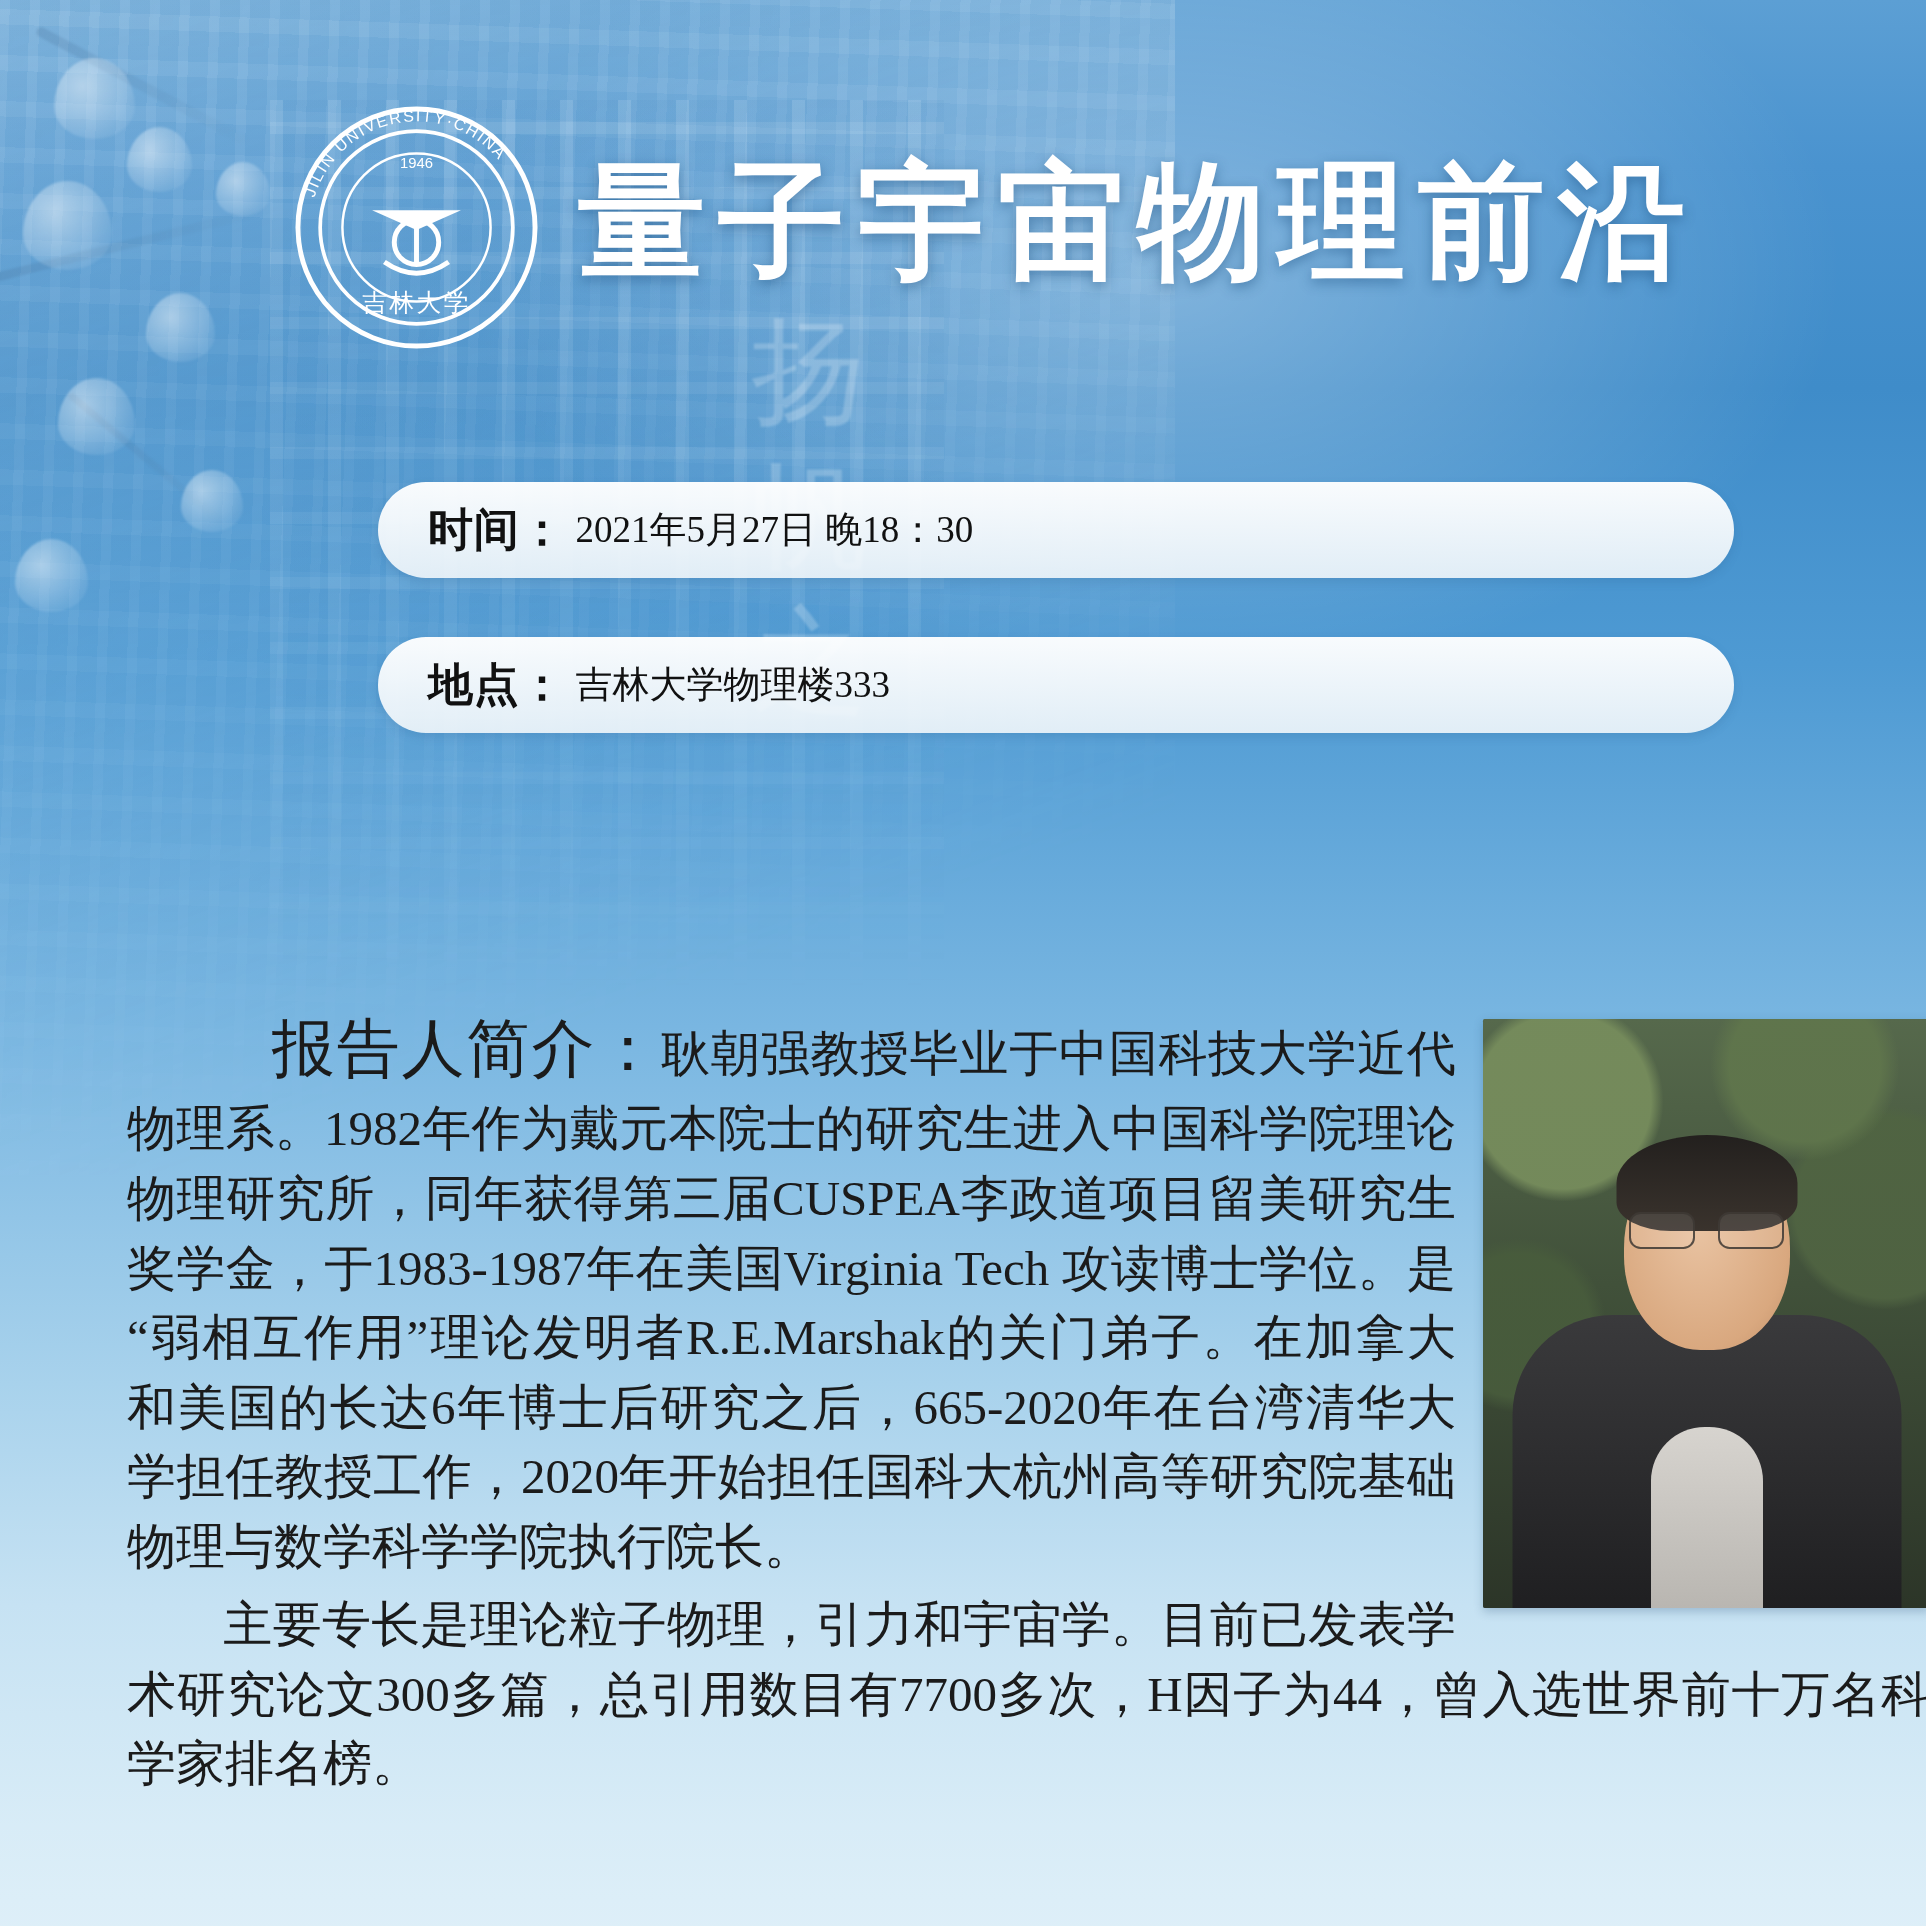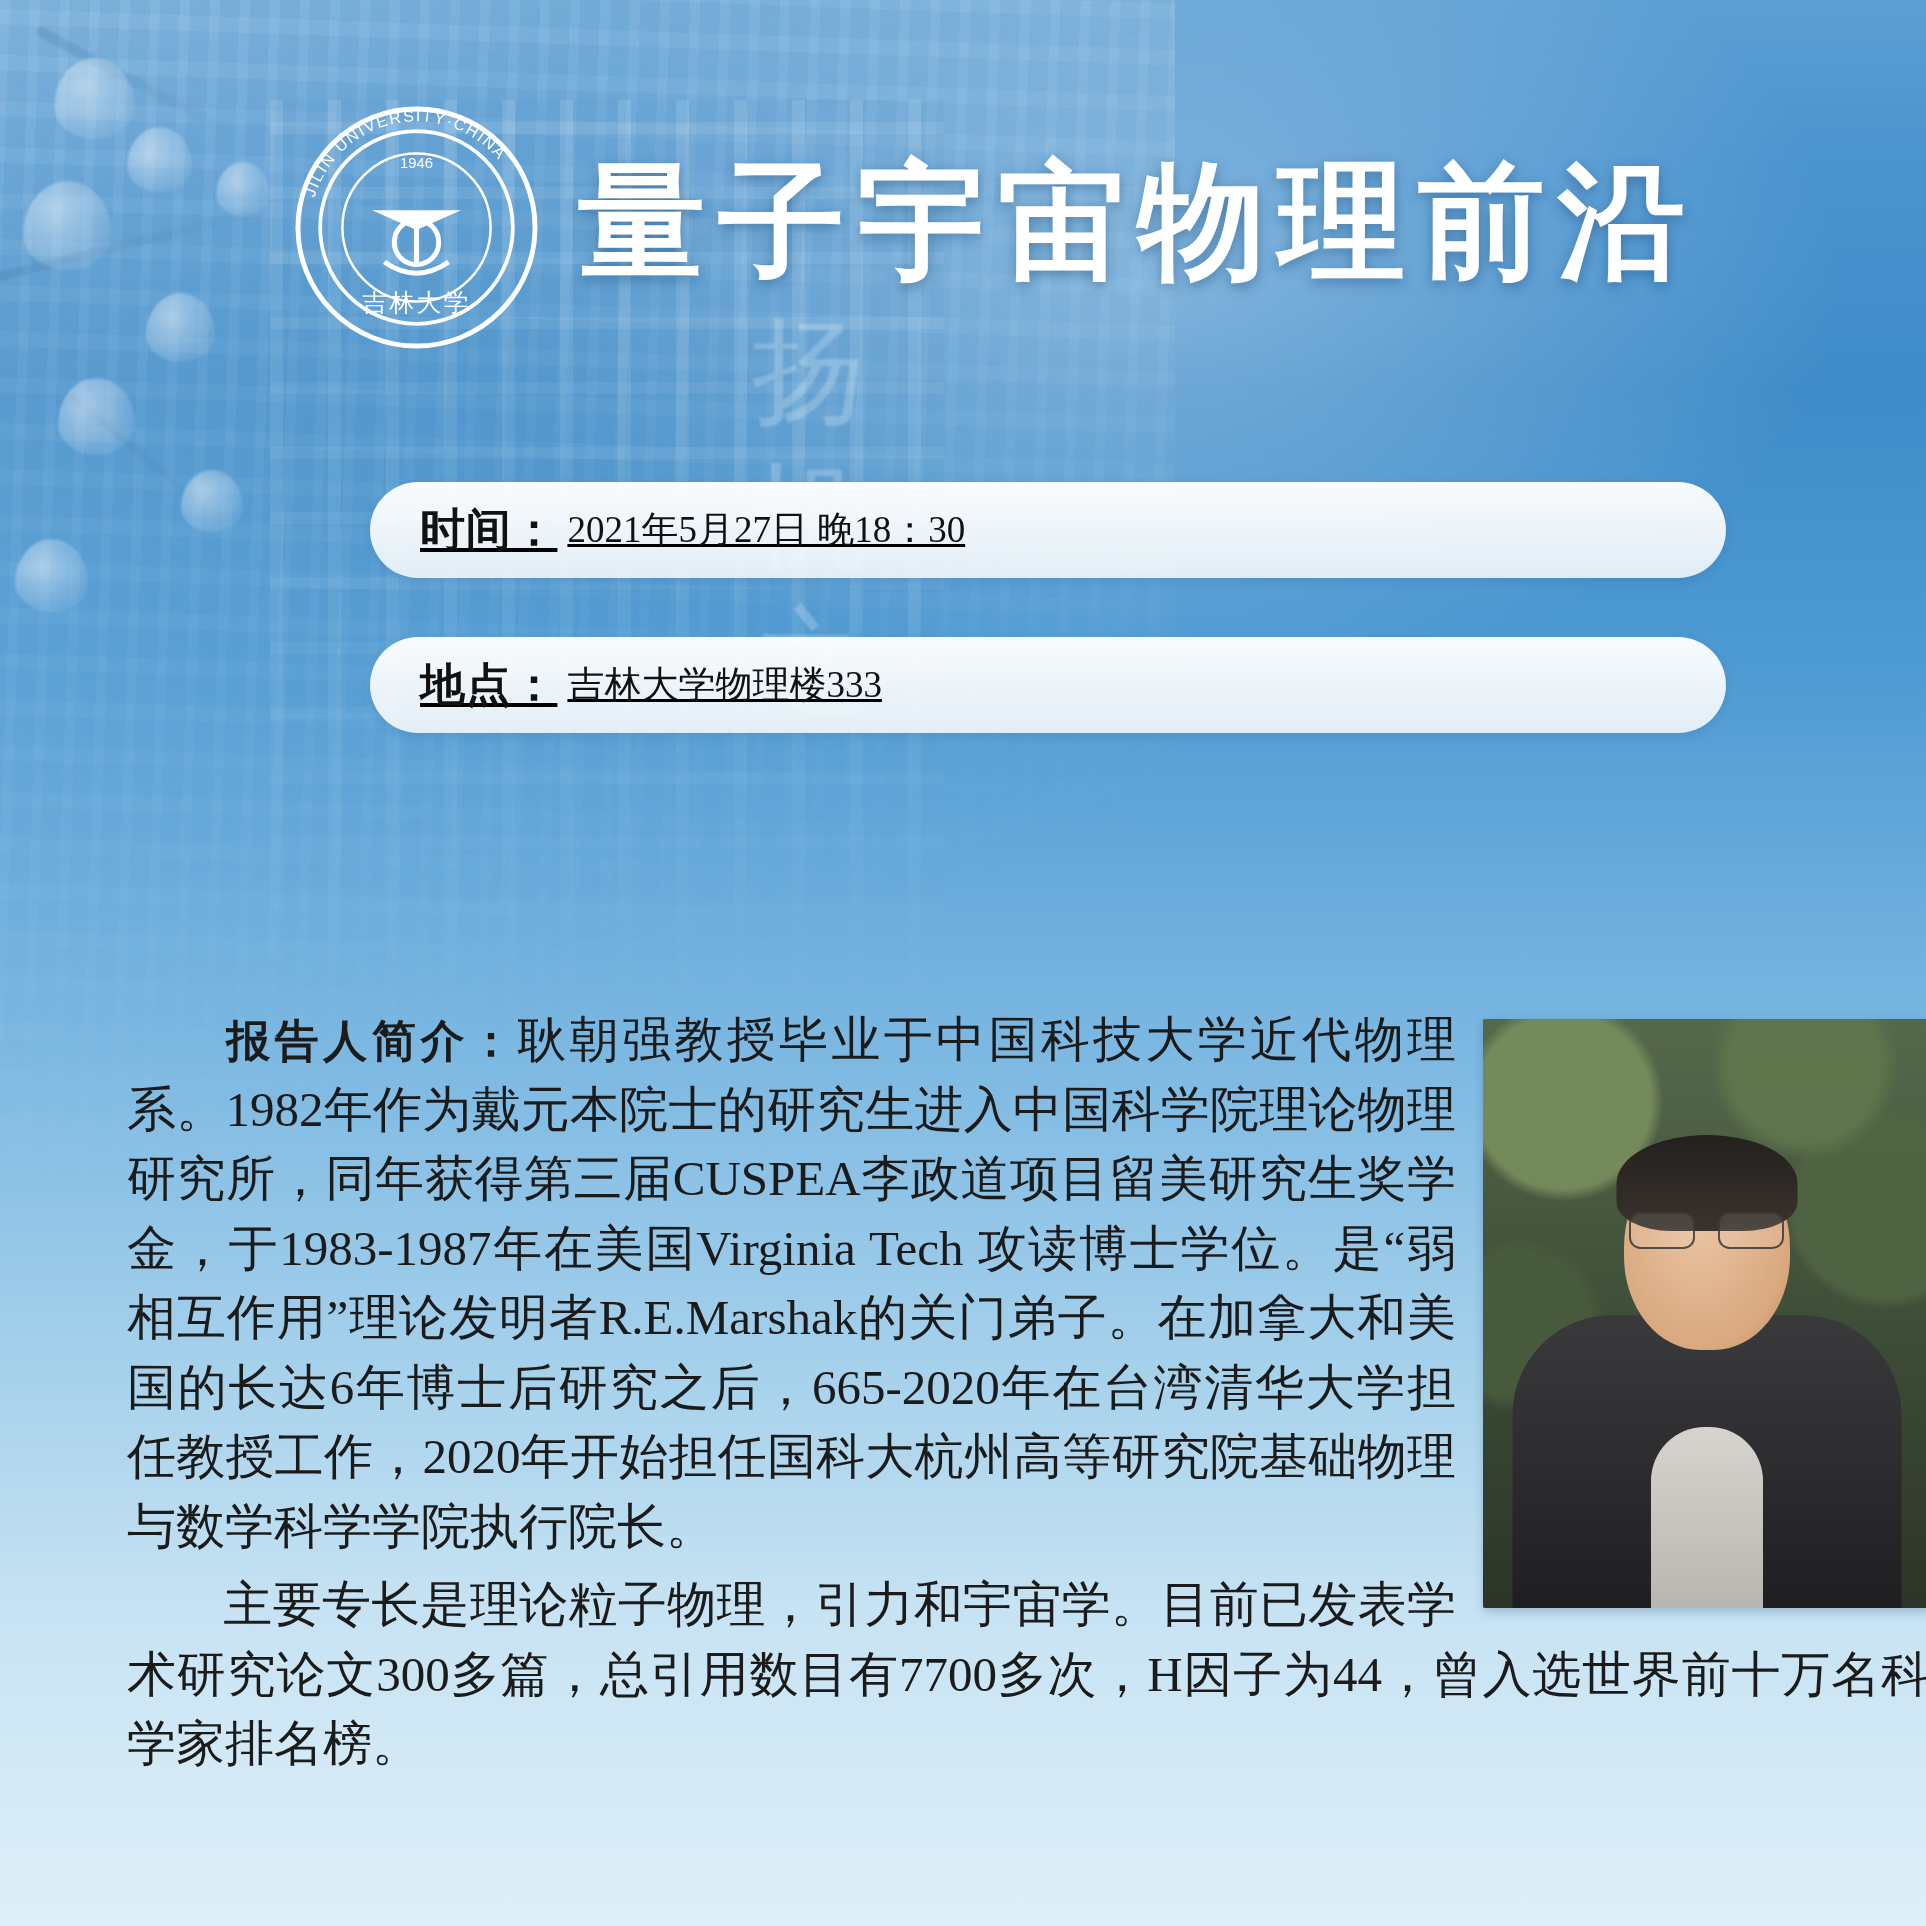--- a/index.html
+++ b/index.html
@@ -143,24 +143,23 @@
     font-weight: 700;
     margin-left: 38px;
     text-shadow: 0 3.9px 13px rgba(20,70,120,0.45);
     font-family: "Liberation Sans", "DejaVu Sans", sans-serif;
     white-space: nowrap;
   }
 
   
   .pills {
     position: absolute;
-    left: 370px;
+    left: 378px;
     top: 482px;
     width: 1356px;
-    text-decoration: underline;
   }
   .pill {
     height: 96px;
     border-radius: 48px;
     background: linear-gradient(180deg, rgba(255,255,255,0.96), rgba(240,246,250,0.90));
     box-shadow: 0 3.9px 10px rgba(40,90,140,0.18);
     display: flex;
     align-items: center;
     padding-left: 50px;
     box-sizing: border-box;
@@ -263,23 +262,24 @@
 
   .para {
     font-size: 49px;
     line-height: 1.42;
     text-align: justify;
     margin: 0 0 8.5px 0;
     letter-spacing: 0px;
   }
   .para .indent { display: inline-block; width: 96px; }
   .section-label {
-    font-weight: 700;
-    font-size: 44px;
+    font-weight: 400;
+    font-size: 63px;
     letter-spacing: 1.2px;
+    margin-left: 48px;
   }
   .clearfix::after { content: ""; display: block; clear: both; }
 </style>
 </head>
 <body>
 
 <div class="poster">
 
   <div class="bg-layer">
     <div class="bg-glow-top"></div>

